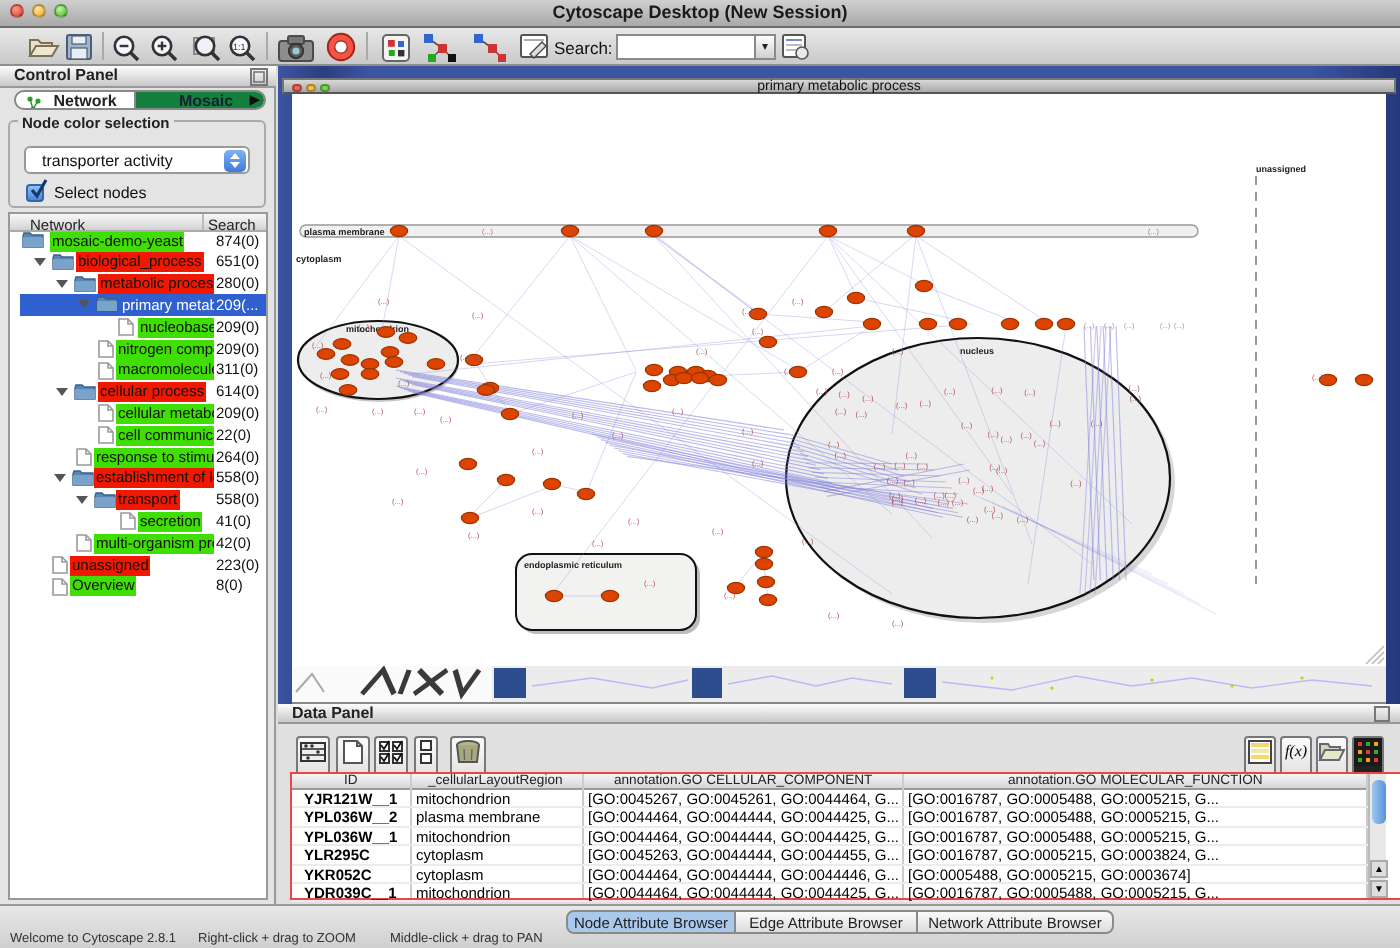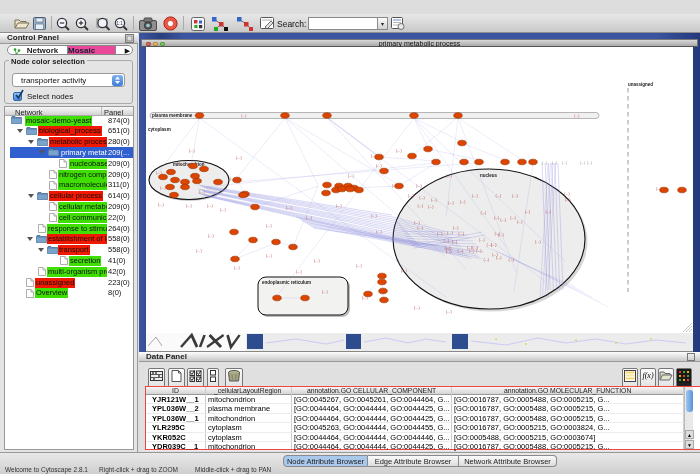--- a/index.html
+++ b/index.html
@@ -33,20 +33,26 @@
 .dbtn{position:absolute;top:16px;height:28px;background:linear-gradient(#fbfbfb,#d8d8d8);border:1px solid #777;border-radius:2px}
 #dtable{position:absolute;left:6px;top:34px;width:629px;height:64px;background:#fff;border:1px solid #ef4444}
 #dthead{position:absolute;left:0;top:0;width:547px;height:8px;background:linear-gradient(#f6f6f6,#d5d5d5);border-bottom:1px solid #999;font-size:6.8px;color:#222}
 .vline{position:absolute;top:0;bottom:0;width:1px;background:#ccc}
 
 #bottombar{position:absolute;left:0;top:452px;width:700px;height:22px;background:linear-gradient(#e8e8e8,#cfcfcf);border-top:1px solid #999}
 .tab{position:absolute;top:2px;height:12px;border:1px solid #8a8a8a;background:linear-gradient(#fafafa,#dcdcdc);font-size:7.5px;line-height:11px;text-align:center;color:#222}
 #status{position:absolute;left:0;top:12.5px;width:700px;font-size:6.5px;color:#333}
 </style></head><body>
 <div id="win">
+  <div id="titlebar">
+    <div class="light" style="left:4.5px;background:radial-gradient(circle at 35% 30%,#ff9a8a,#ec6255 60%,#d23f33)"></div>
+    <div class="light" style="left:15.6px;background:radial-gradient(circle at 35% 30%,#ffe9a8,#f6be4f 60%,#df9b2d)"></div>
+    <div class="light" style="left:27.2px;background:radial-gradient(circle at 35% 30%,#c5f2a5,#79d354 60%,#52a12e)"></div>
+    <div class="t">Cytoscape Desktop (New Session)</div>
+  </div>
   <div id="toolbar">
 
     <svg class="abs" style="left:14px;top:3px" width="16" height="13">
         <path d="M1 11 L1 3 L5 3 L6.5 4.5 L12 4.5 L12 6" fill="#e8e0c8" stroke="#7a7055" stroke-width="1"></path>
         <path d="M1 11 L4 6 L15 6 L12 11 Z" fill="#efe6cf" stroke="#7a7055" stroke-width="1"></path>
       </svg>
 
     <svg class="abs" style="left:33px;top:3px" width="13" height="13">
         <rect x="0.5" y="0.5" width="12" height="12" rx="1" fill="#9fb6cc" stroke="#4a5f77"></rect>
         <rect x="3" y="1" width="7" height="4" fill="#e8eef4" stroke="#4a5f77" stroke-width="0.6"></rect>
@@ -140,39 +146,39 @@
         </svg>
     </div>
     <div id="tabs">
       <div class="abs" style="left:0;top:0;width:60px;height:10px;border-right:1px solid #888;font-size:8px;font-weight:bold;text-align:center;line-height:9px;color:#222"><svg style="position:absolute;left:5px;top:1.5px" width="8" height="8">
             <circle cx="2" cy="1.5" r="1.3" fill="#2a2"></circle>
             <circle cx="6" cy="2.5" r="1.3" fill="#2a2"></circle>
             <circle cx="3.5" cy="6.5" r="1.3" fill="#2a2"></circle>
             <line x1="2" y1="1.5" x2="3.5" y2="6.5" stroke="#383" stroke-width="0.7"></line>
             <line x1="6" y1="2.5" x2="3.5" y2="6.5" stroke="#383" stroke-width="0.7"></line>
           </svg><span style="margin-left:10px">Network</span></div>
-      <div class="abs" style="left:60px;top:0;width:48px;height:10px;background:#ec4899;border-right:1px solid #888;font-size:8px;font-weight:bold;line-height:9px;color:#123">Mosaic</div>
+      <div class="abs" style="left:60px;top:0;width:71px;height:10px;background:#15803d;border-right:1px solid #888;font-size:8px;font-weight:bold;text-align:center;line-height:9px;color:#123">Mosaic</div>
       <div class="abs" style="left:113px;top:0;width:13px;height:10px;font-size:7px;text-align:center;line-height:9px;color:#111">▶</div>
     </div>
     <div id="grpbox">
       <div class="abs" style="left:4px;top:-4px;background:#e4e4e4;font-size:7.5px;font-weight:bold;color:#222;padding:0 2px">Node color selection</div>
       <div id="combo">transporter activity<div id="spin"><svg width="11" height="10">
               <path d="M5.5 1.5 L8 4.5 L3 4.5 Z" fill="#fff"></path>
               <path d="M5.5 9 L8 6 L3 6 Z" fill="#fff"></path>
             </svg></div></div>
       <div class="abs" style="left:8px;top:31px;width:9px;height:9px;background:linear-gradient(#8fc0f5,#4a86d8);border:1px solid #3366aa;border-radius:2px"></div>
       <svg class="abs" style="left:9px;top:28px" width="10" height="11">
           <path d="M2 6 L4.5 9 L9 1" fill="none" stroke="#123a6b" stroke-width="1.6"></path>
         </svg>
       <div class="abs" style="left:22px;top:31px;font-size:8px;color:#111">Select nodes</div>
     </div>
     <div id="treebox">
       <div id="treehead">
           <span style="position:absolute;left:10px;top:0.5px">Network</span>
-          <span style="position:absolute;left:99px;top:0.5px">Panel</span>
+          <span style="position:absolute;left:99px;top:0.5px">Search</span>
           <div style="position:absolute;left:96px;top:0;bottom:0;width:1px;background:#bbb"></div>
         </div>
       <div style="position:absolute;left:0;top:-106px;width:128px">
           <div style="position:absolute;left:0;top:114.0px;width:133px;height:11px">
             <div style="position:absolute;left:6px;top:1px">
               <svg style="display:block" width="11" height="8" viewBox="0 0 11 8">
                 <path d="M0.5 2 L0.5 7.5 L10.5 7.5 L10.5 1.5 L5 1.5 L4 0.5 L1 0.5 Z" fill="#5b87b5" stroke="#3c5f88" stroke-width="0.7"></path>
                 <rect x="0.5" y="2.6" width="10" height="4.9" fill="#7aa3cc"></rect>
               </svg>
             </div>

